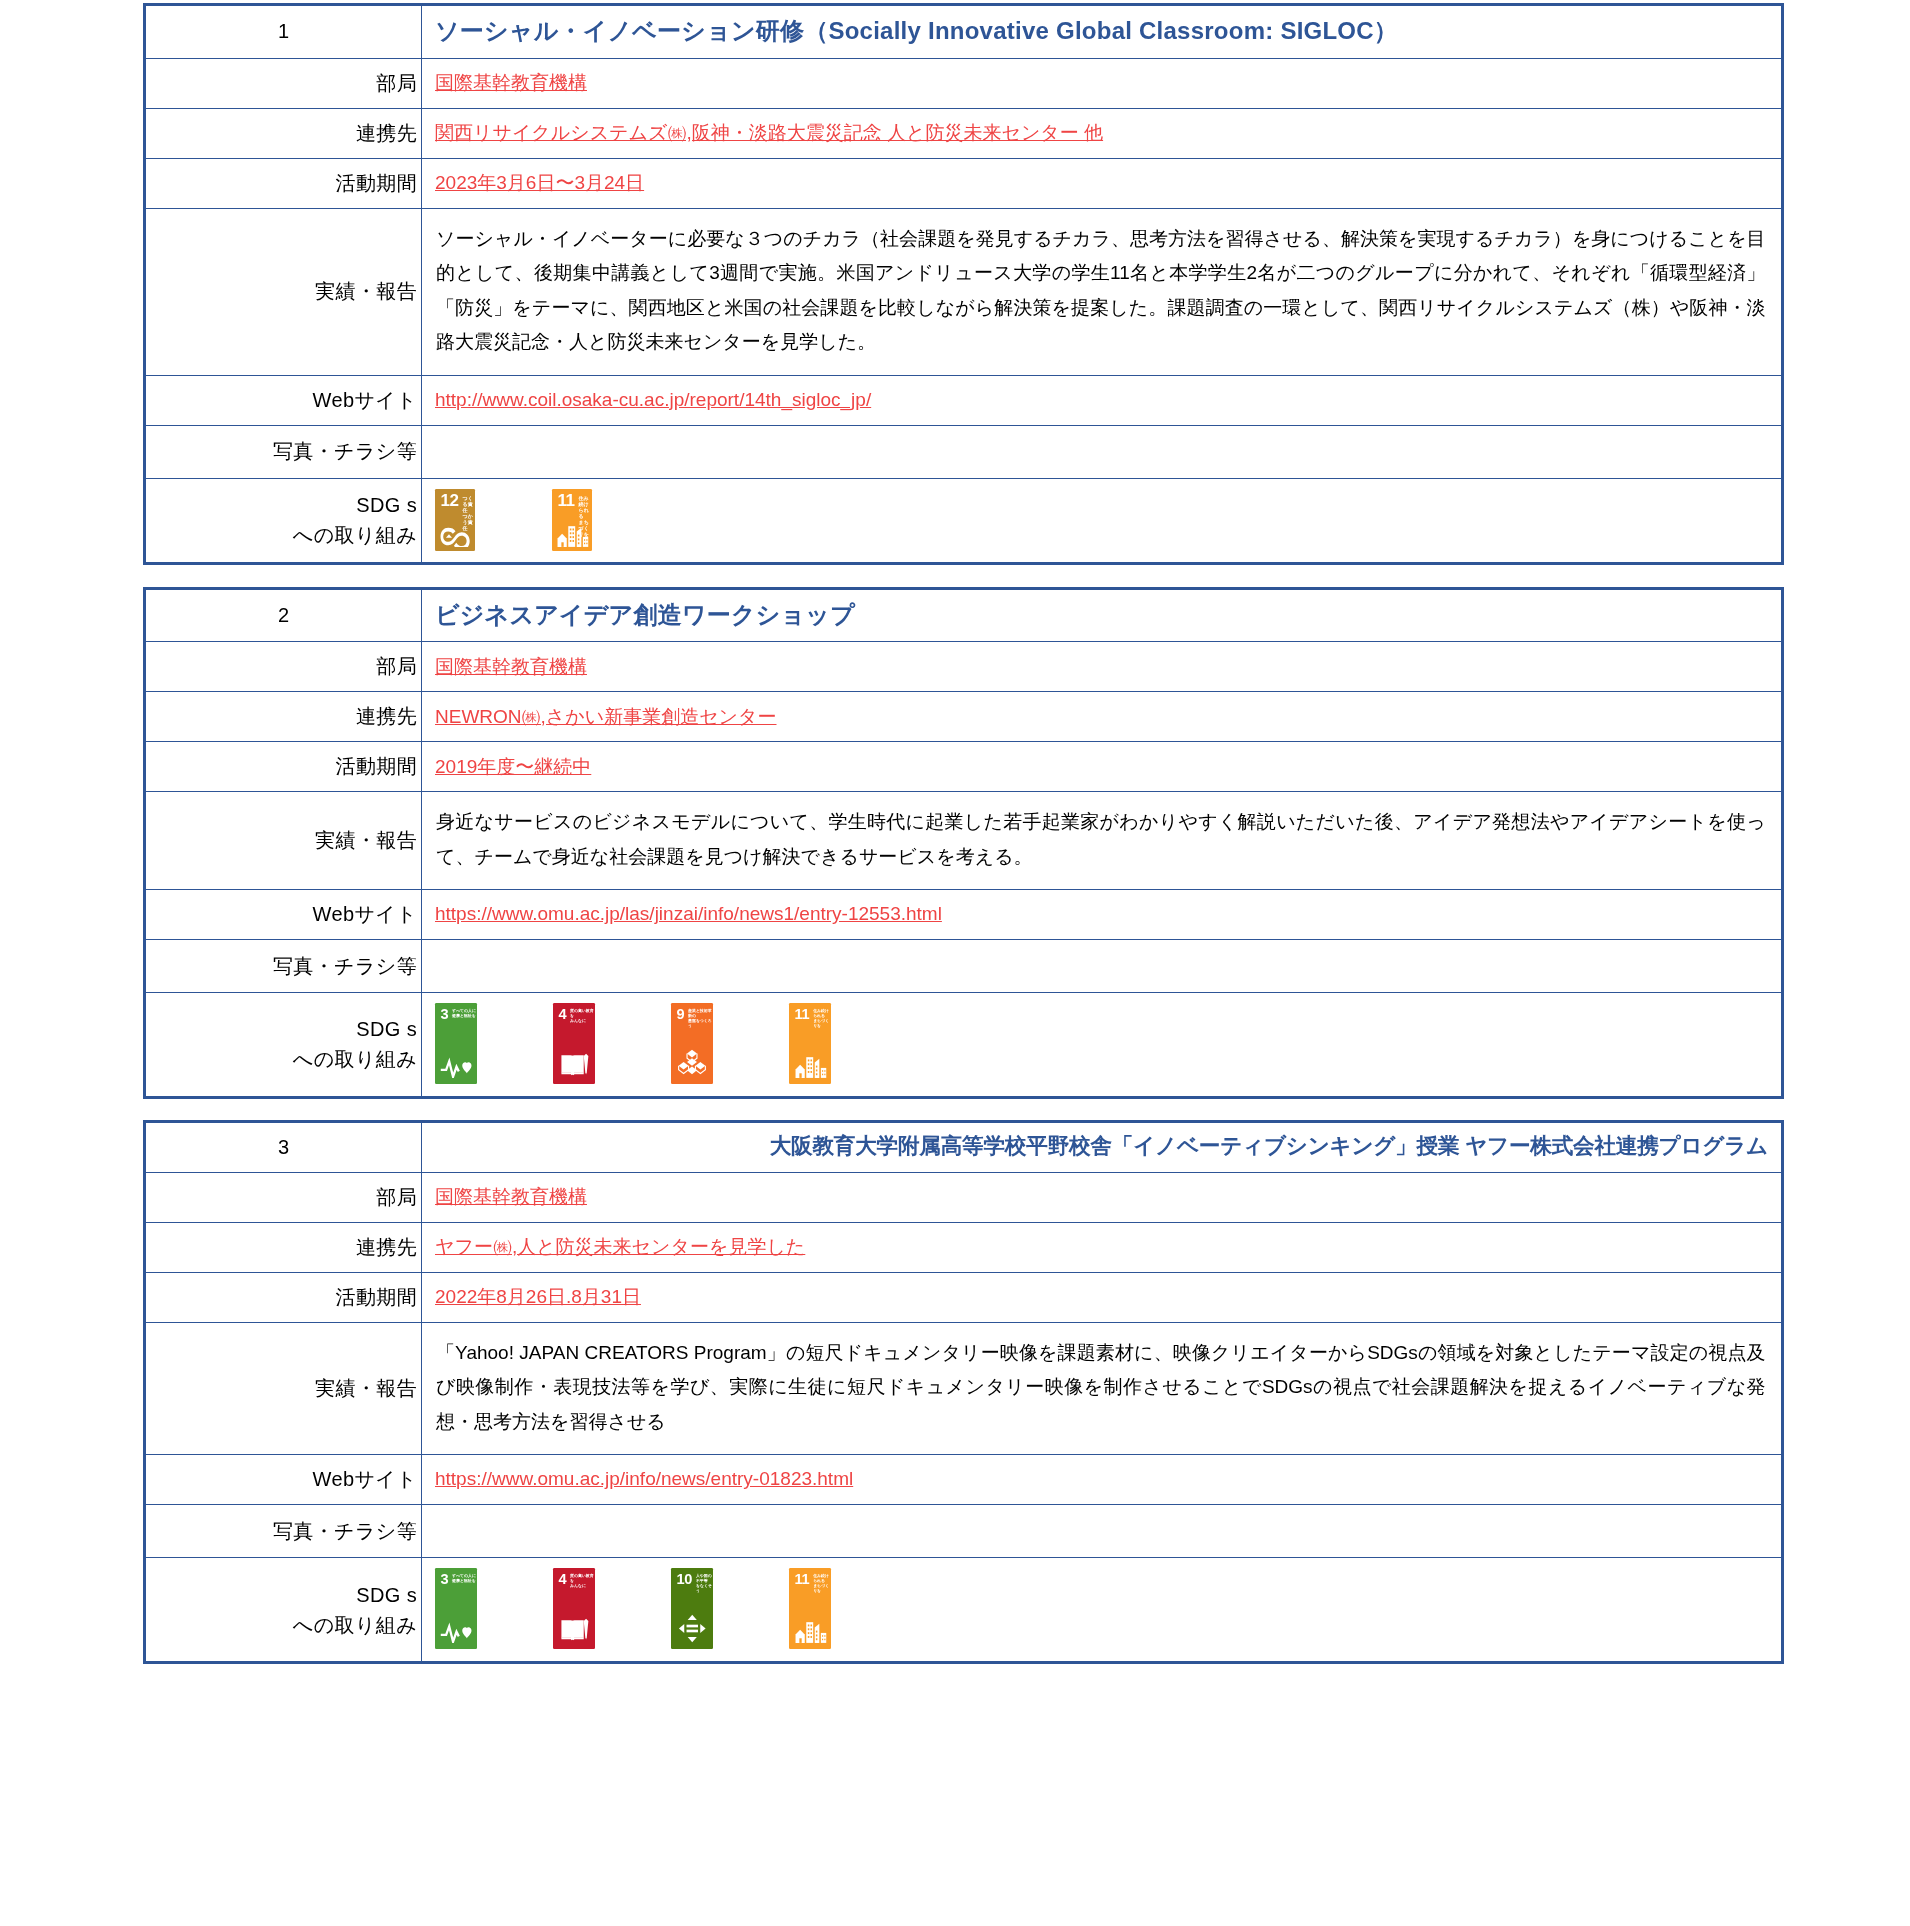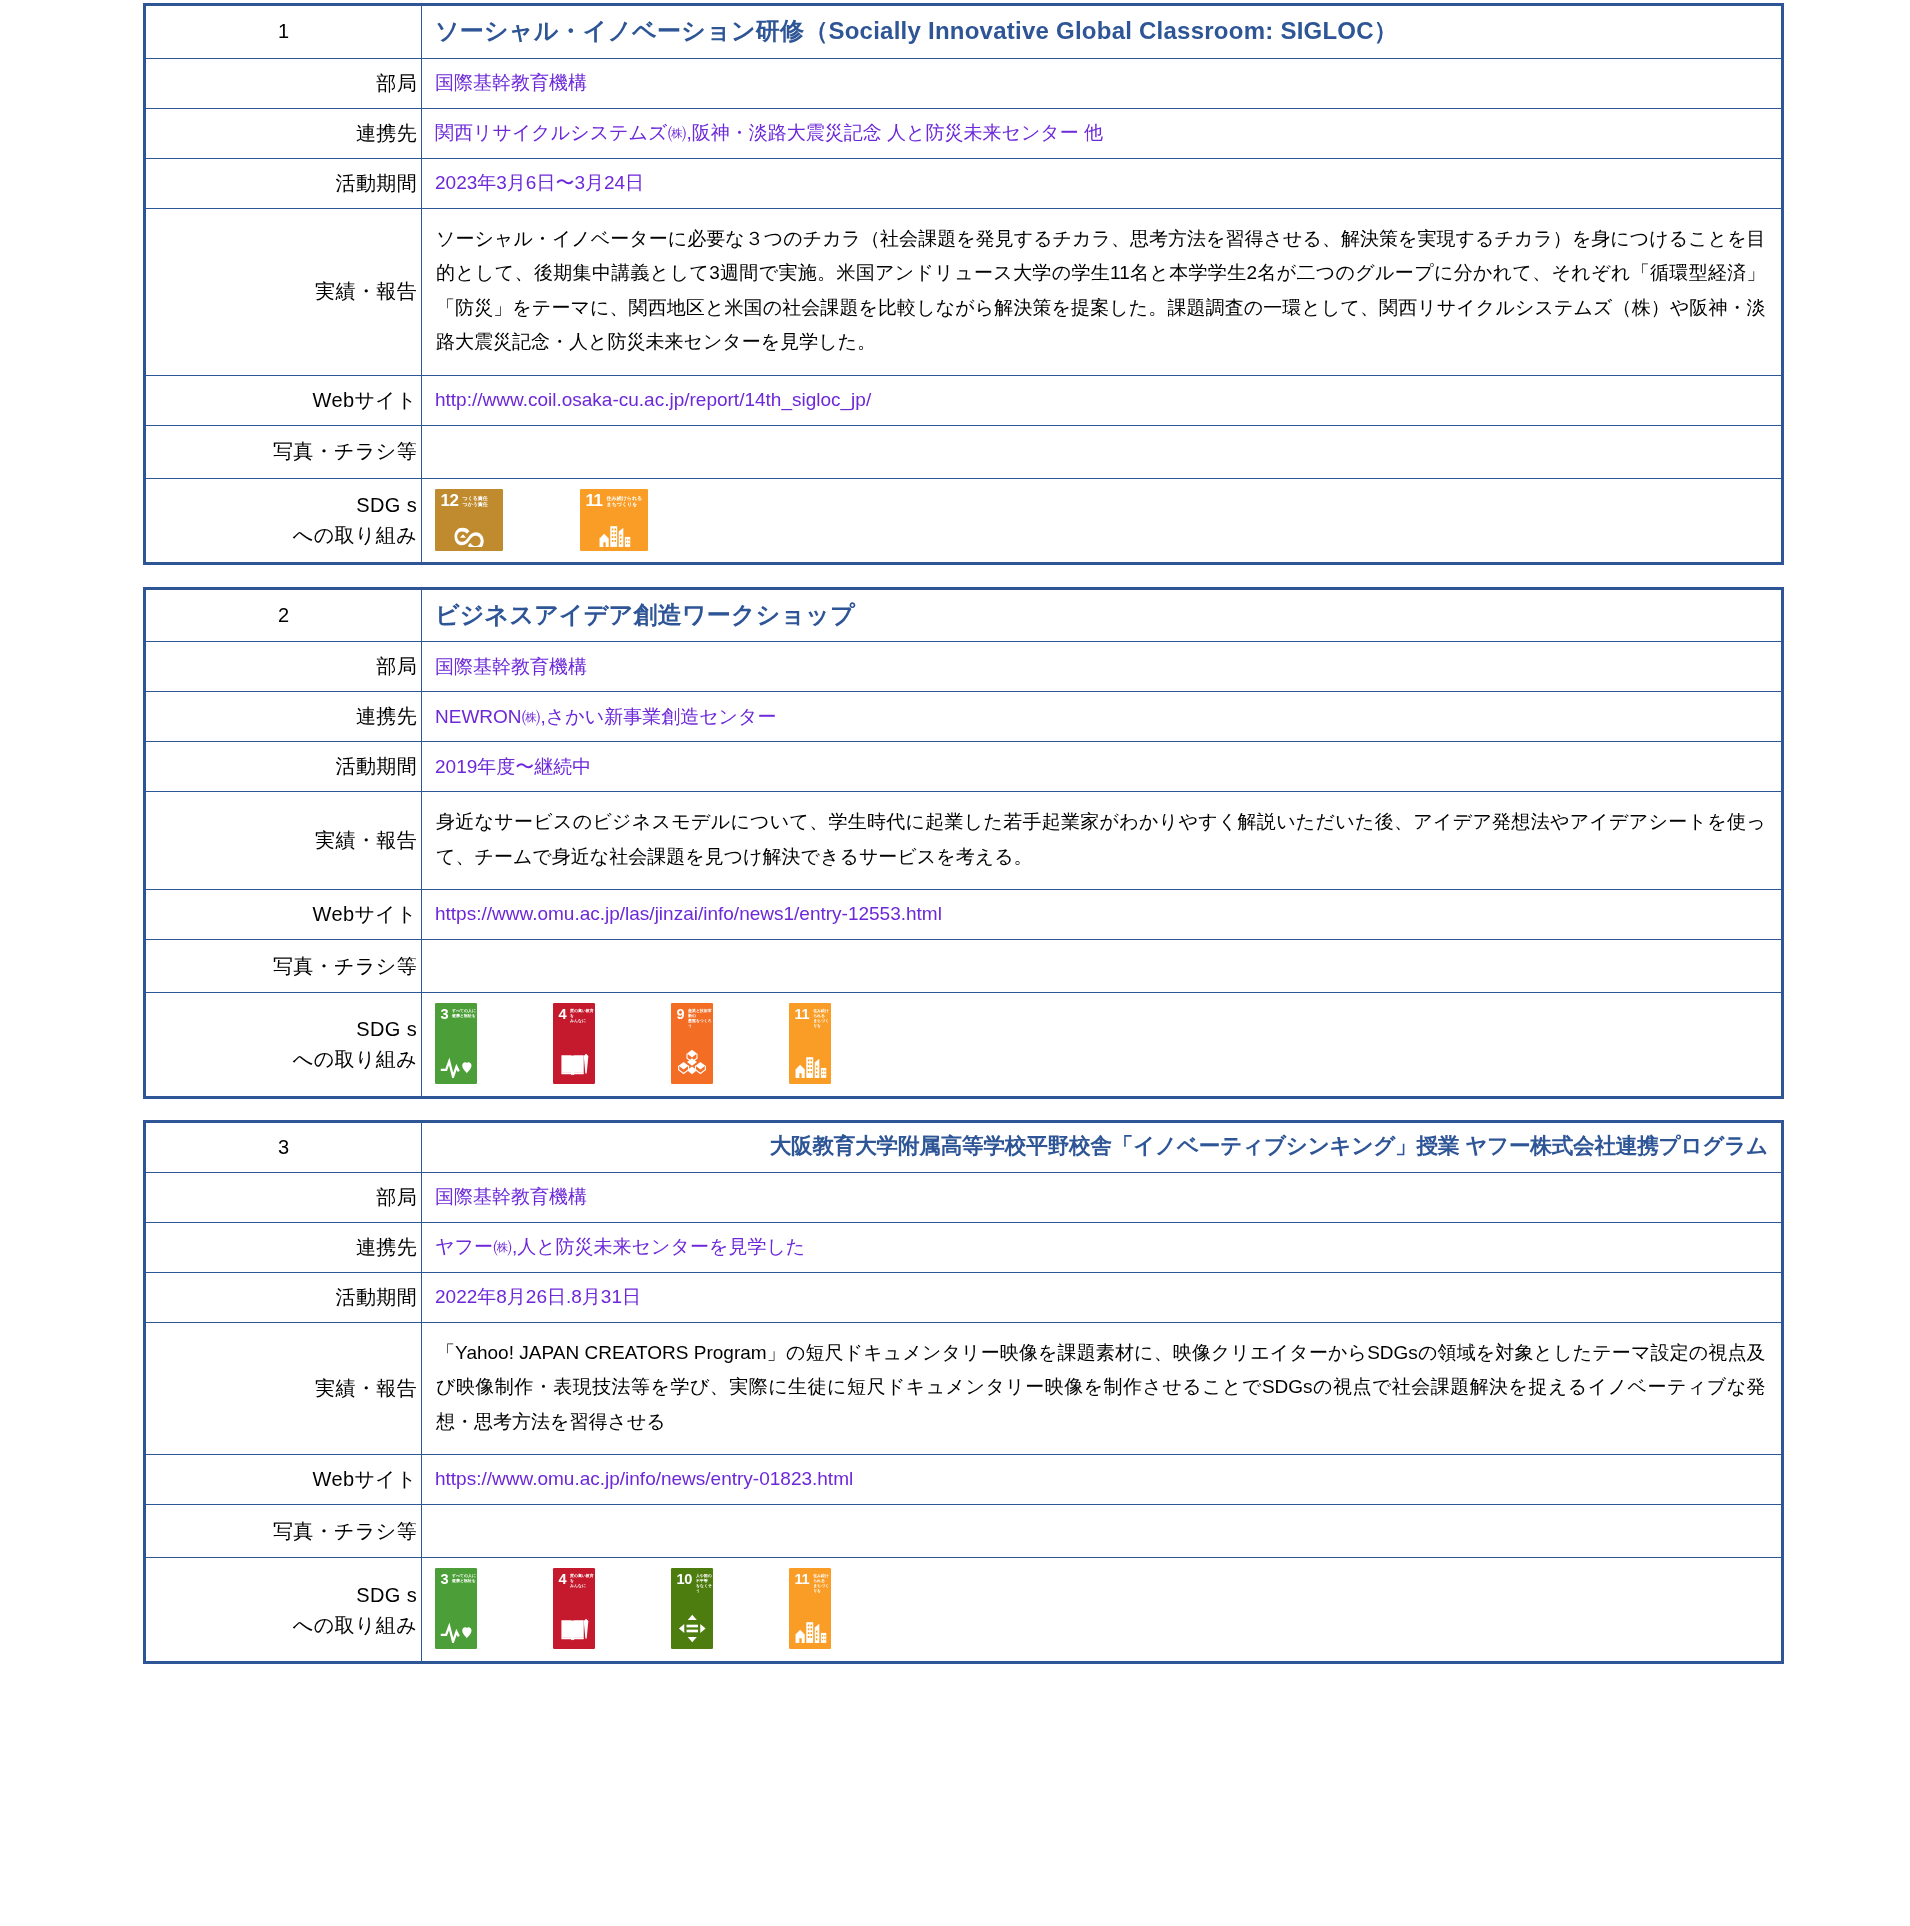--- a/index.html
+++ b/index.html
@@ -60,22 +60,23 @@
     line-height: 1.25;
     white-space: nowrap;
     overflow: hidden;
   }
   .c-title.tight { font-size: 21.6px; letter-spacing: -0.01em; text-align: right; }
 
   .c-value {
     font-size: 19px;
     padding: 5px 13px;
     line-height: 1.5;
-    color: #6d28d9;
+    color: #ef4444;
     word-break: break-all;
+    text-decoration: underline;
   }
   .c-value.url { word-break: break-all; margin-top: 12px; }
 
   .c-para {
     font-size: 19px;
     padding: 13px 15.4px 14.6px 14px;
     line-height: 1.82;
     color: #000;
     text-align: justify;
     text-justify: inter-character;
@@ -90,21 +91,21 @@
   }
   .sdg-row {
     display: flex;
     flex-direction: row;
     align-items: flex-start;
     gap: 64px;
   }
   .sdg-row.pair { gap: 77px; }
 
   .sdg-icon {
-    width: 68px;
+    width: 40px;
     height: 62px;
     position: relative;
     flex: 0 0 auto;
     border-radius: 1.2px;
     overflow: hidden;
   }
   .sdg-icon .sdg-head {
     display: flex;
     align-items: flex-start;
     padding: 4.6px 0 0 5.4px;

